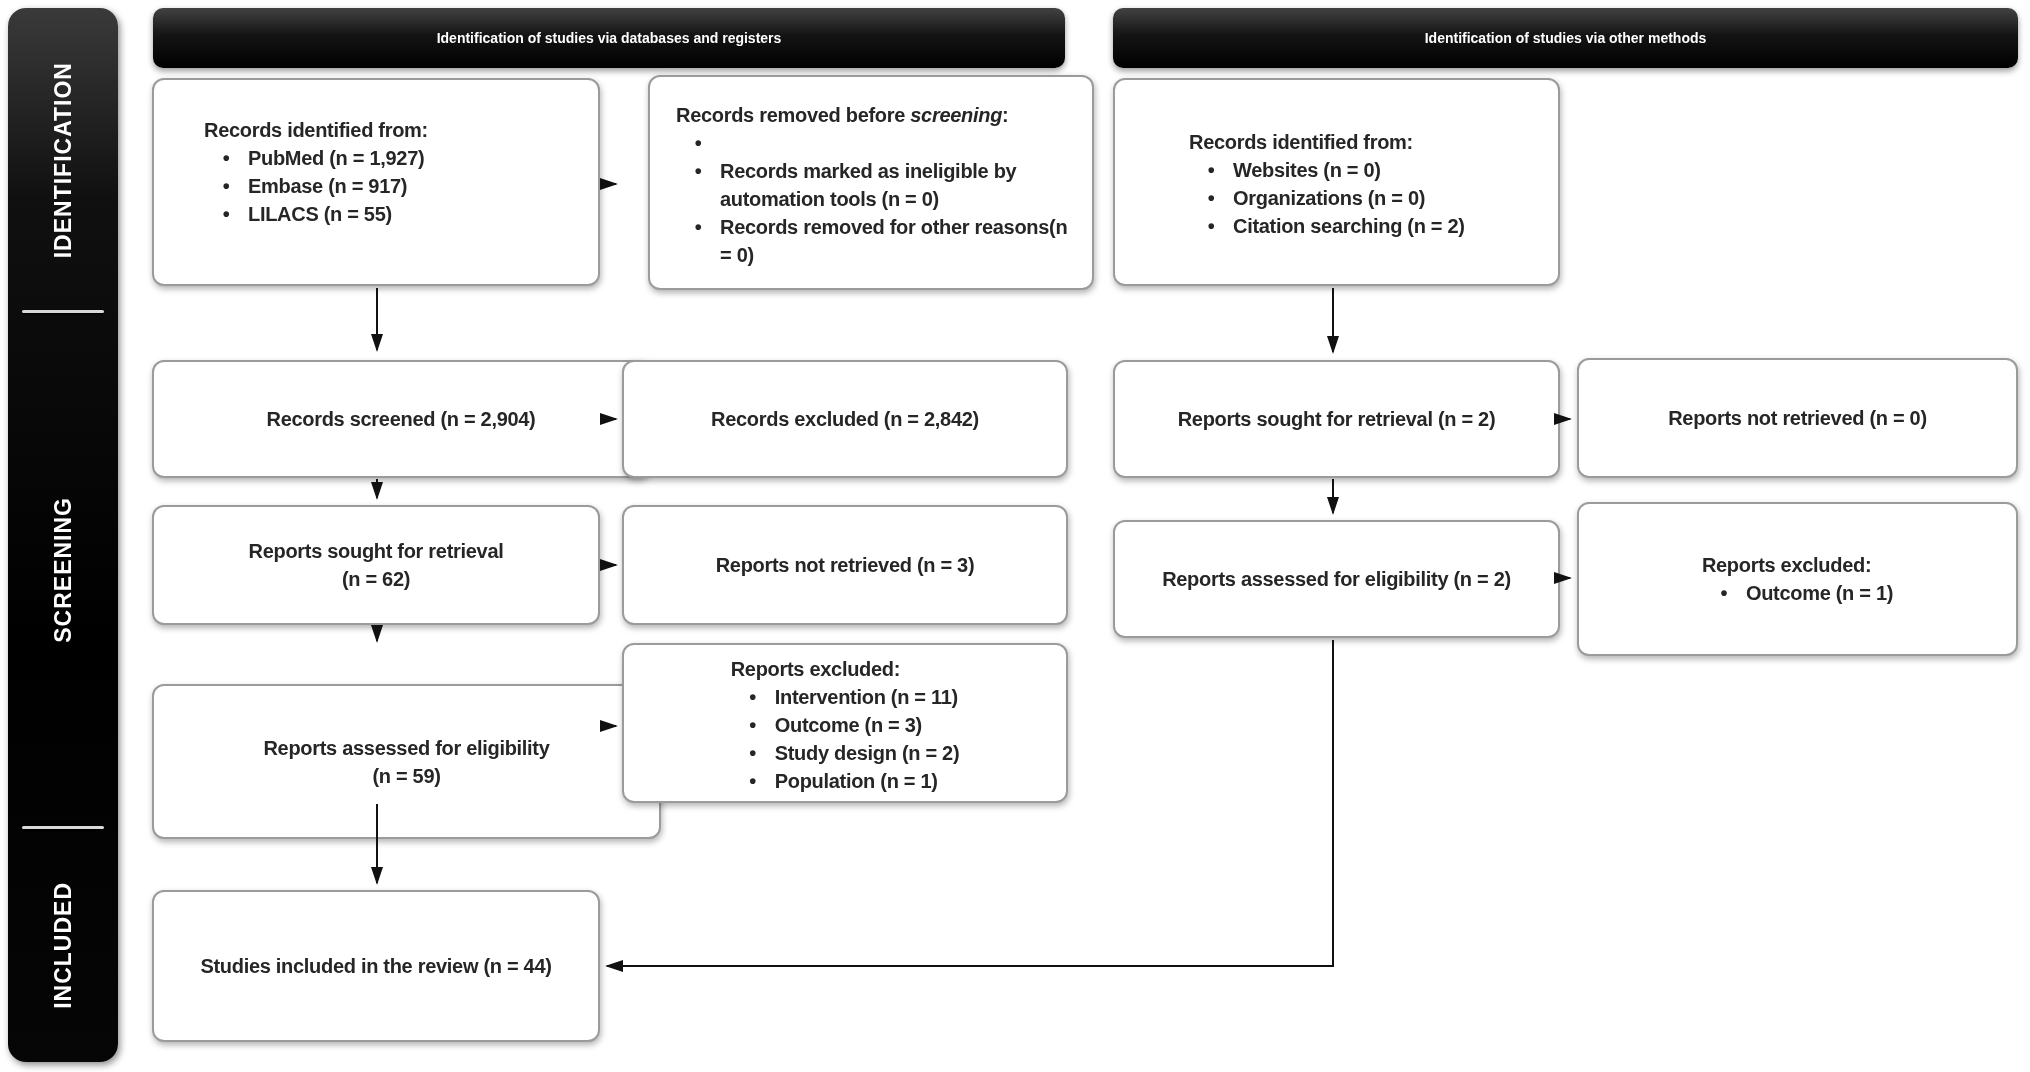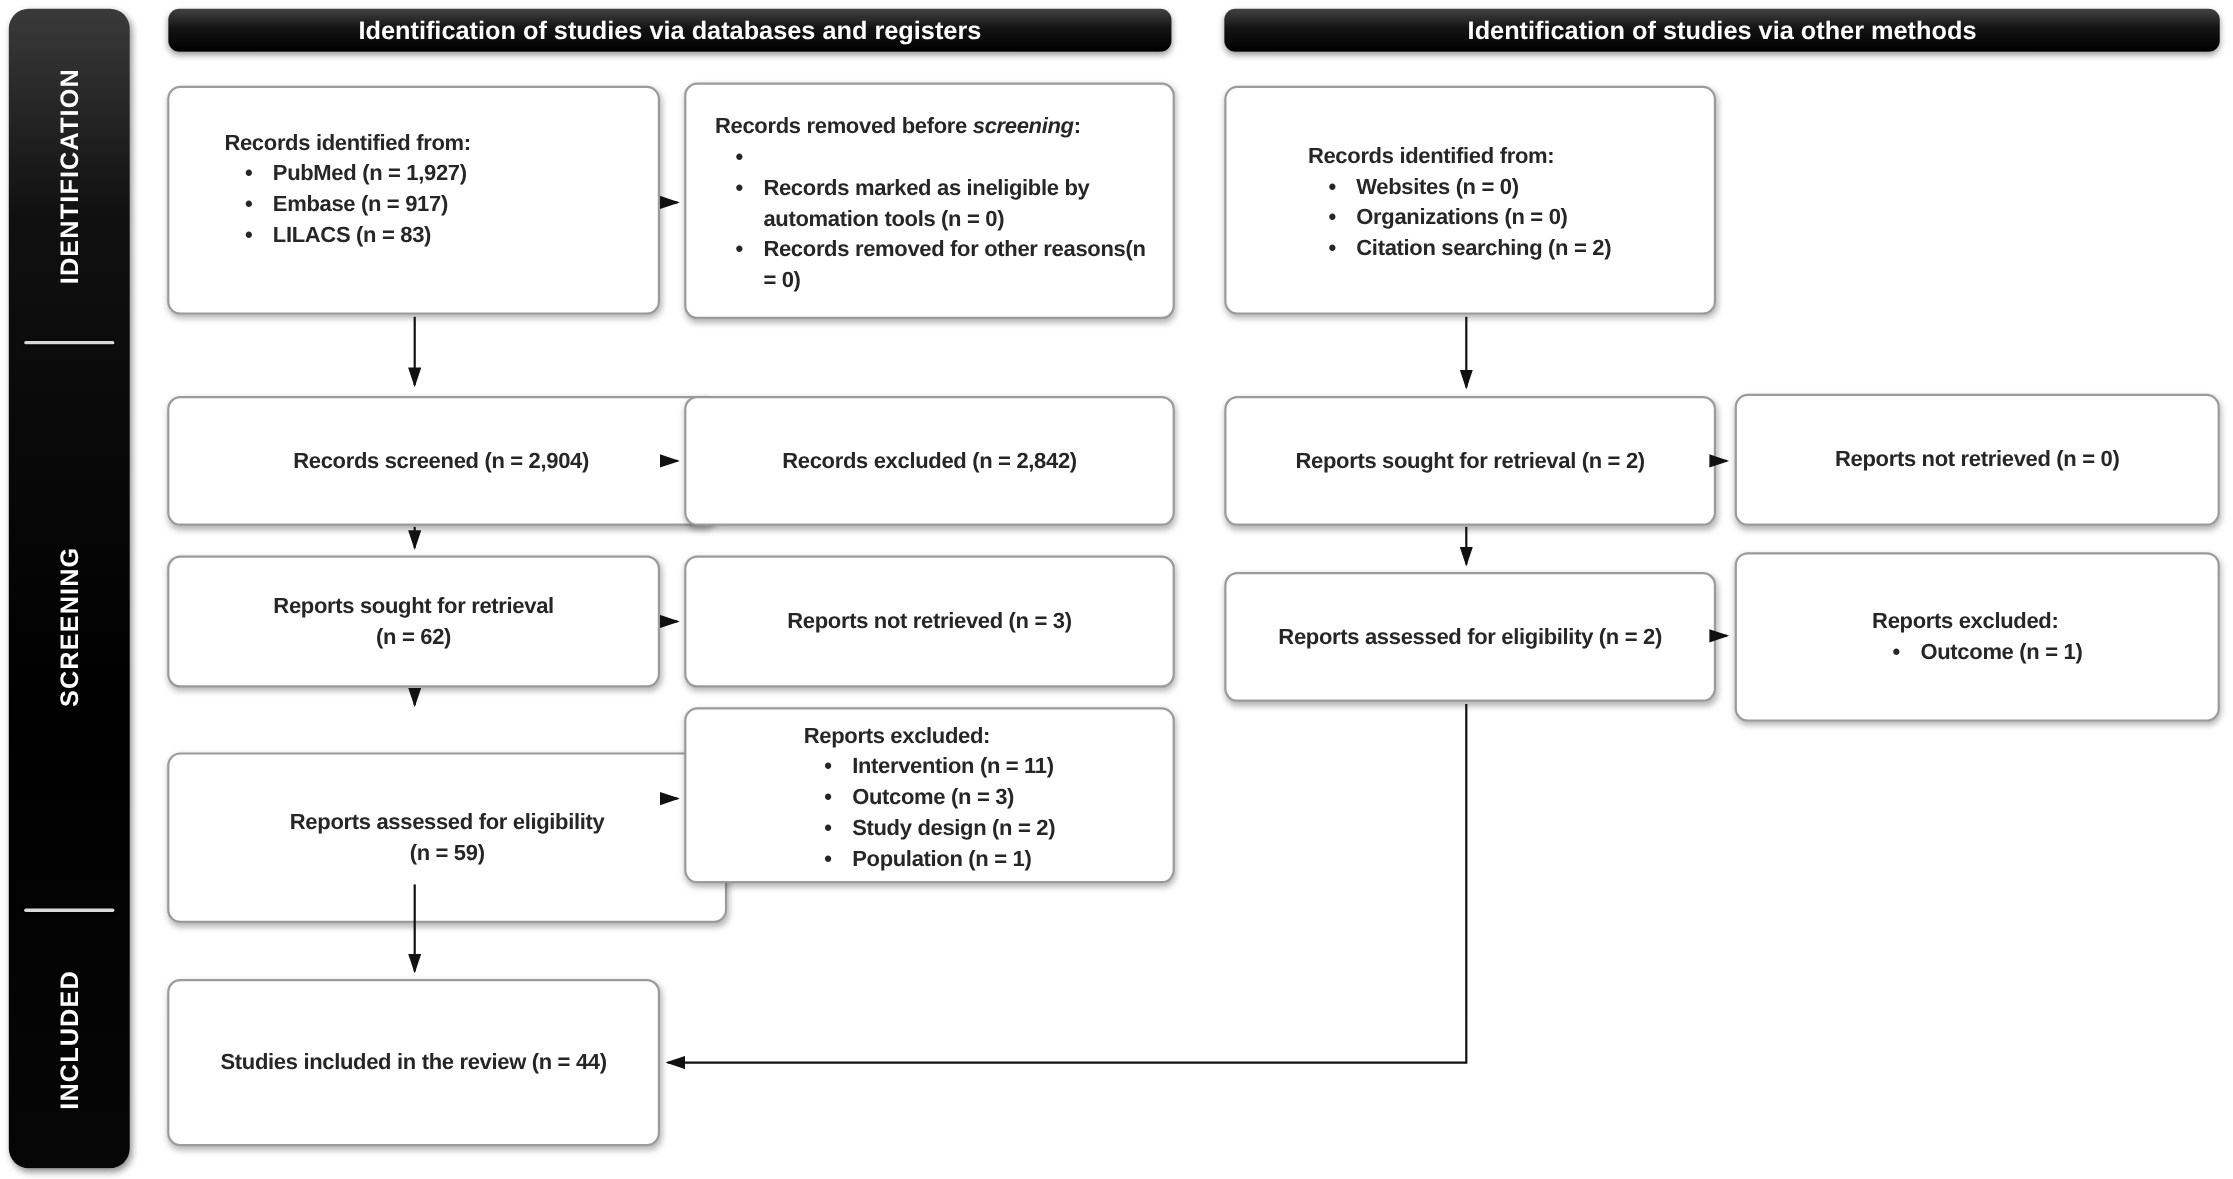--- a/index.html
+++ b/index.html
@@ -19,24 +19,24 @@
   .vseg span{
     writing-mode:vertical-rl;transform:rotate(180deg);
     color:#fff;font-weight:bold;font-size:23px;letter-spacing:1px;white-space:nowrap;
   }
   .vdivider{
     position:absolute;left:22px;width:82px;height:3px;background:#d9d9d9;border-radius:2px;
     box-shadow:0 1px 2px #000;
   }
   
   .hbar{
-    position:absolute;top:8px;height:39px;border-radius:10px;
+    position:absolute;top:8px;height:60px;border-radius:10px;
     background:linear-gradient(180deg,#424242 0%,#141414 45%,#000 100%);
     box-shadow:0 3px 6px rgba(0,0,0,.4);
-    color:#fff;font-weight:bold;font-size:23px;letter-spacing:0px;
+    color:#fff;font-weight:bold;font-size:14px;letter-spacing:0px;
     display:flex;align-items:center;justify-content:center;text-align:center;
   }
   
   .box{
     position:absolute;background:#fff;border:2px solid #9b9b9b;border-radius:12px;
     box-shadow:1px 3px 6px rgba(0,0,0,.3);
     font-size:20px;font-weight:bold;letter-spacing:-0.3px;line-height:28px;color:#262626;
     box-sizing:border-box;
   }
   .box.center{display:flex;align-items:center;justify-content:center;text-align:center;flex-direction:column;}
@@ -79,25 +79,25 @@
     <div class="brow">
       <span class="dot">•</span>
       <span class="btext">PubMed (n = 1,927)</span>
     </div>
     <div class="brow">
       <span class="dot">•</span>
       <span class="btext">Embase (n = 917)</span>
     </div>
     <div class="brow">
       <span class="dot">•</span>
-      <span class="btext">LILACS (n = 83)</span>
-    </div>
-  </div>
-
-  <div class="box" style="left:622px;top:75px;width:446px;height:215px;padding:24px 14px 12px 26px;">
+      <span class="btext">LILACS (n = 55)</span>
+    </div>
+  </div>
+
+  <div class="box" style="left:648px;top:75px;width:446px;height:215px;padding:24px 14px 12px 26px;">
     <div><span>Records removed before </span><span class="it">screening</span><span>:</span></div>
     <div class="brow">
       <span class="dot">•</span>
     </div>
     <div class="brow">
       <span class="dot">•</span>
       <span class="btext">Records marked as ineligible by automation tools (n = 0)</span>
     </div>
     <div class="brow">
       <span class="dot">•</span>

